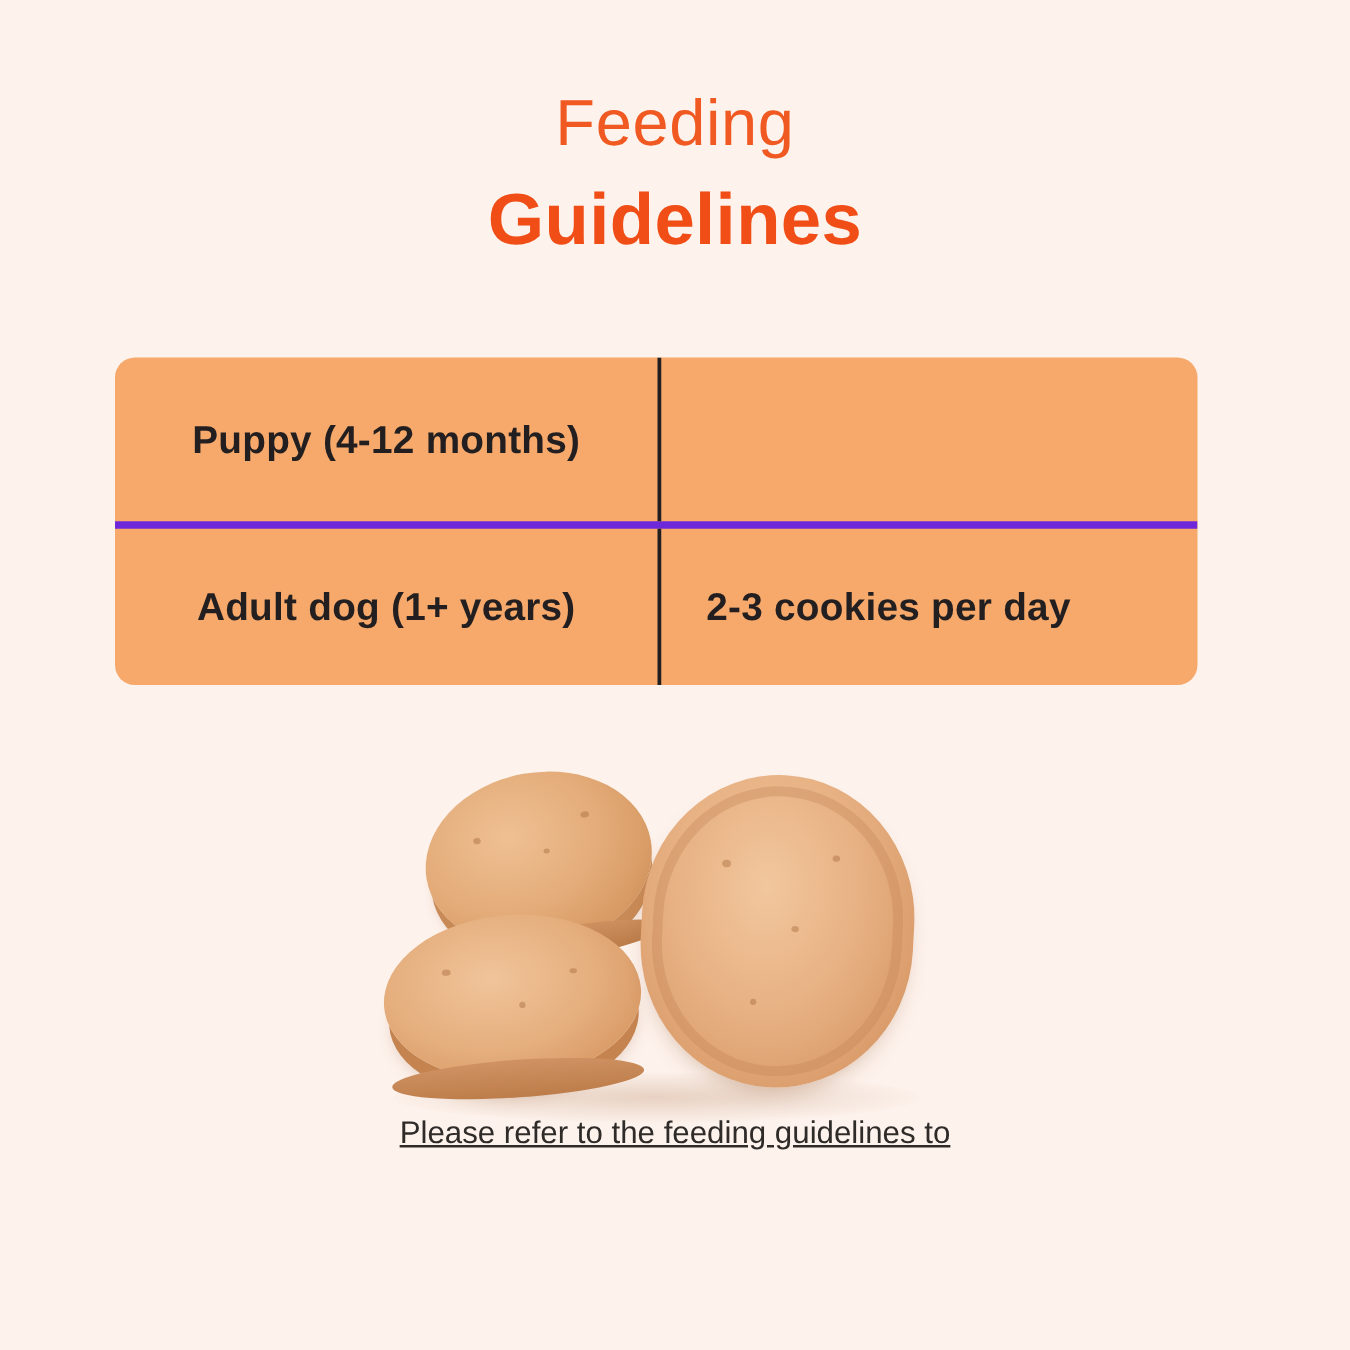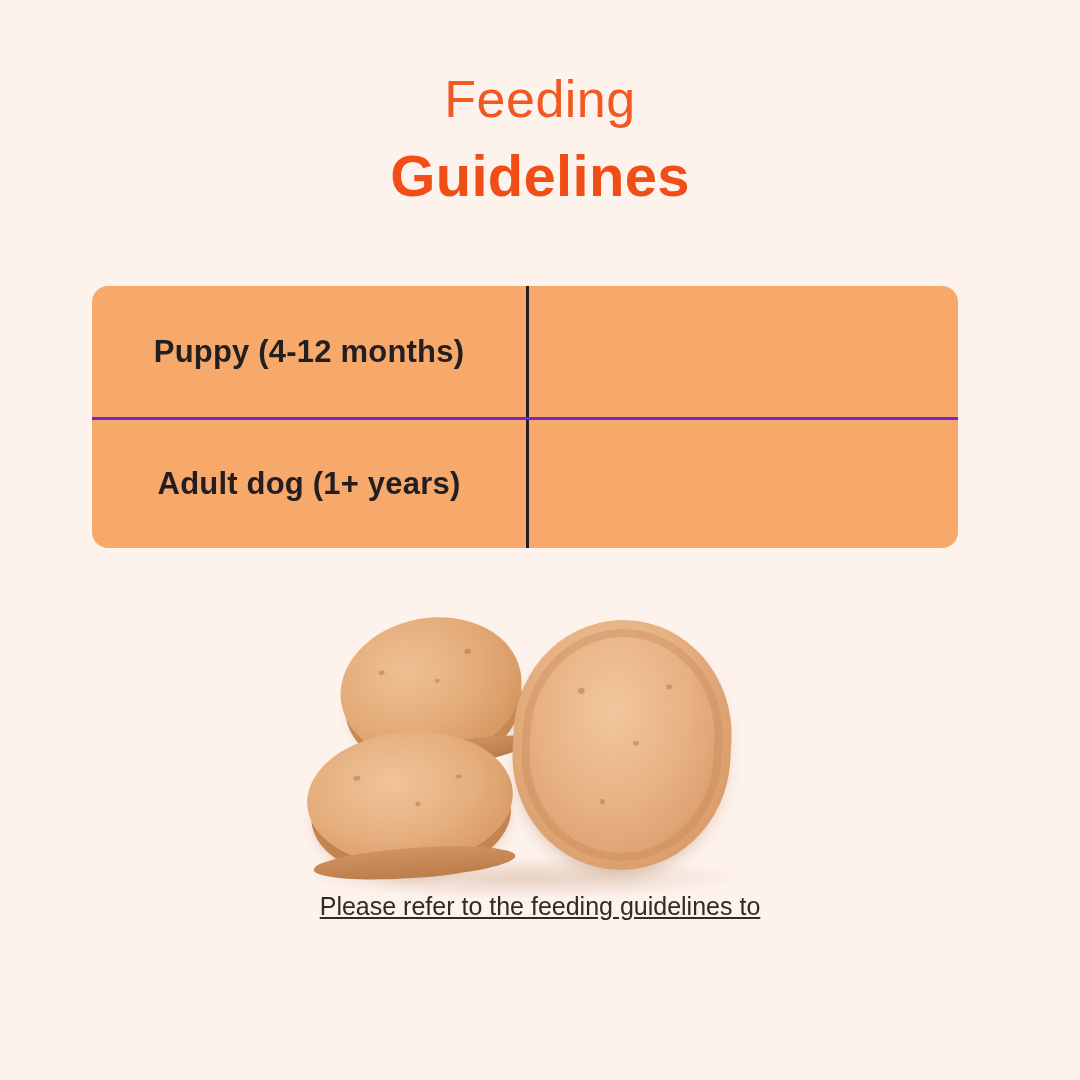--- a/index.html
+++ b/index.html
@@ -52,21 +52,21 @@
     background: #f6a96b;
     border-radius: 16px;
     overflow: hidden;
   }
   .table-row {
     display: flex;
     height: 131px;
     box-sizing: border-box;
   }
   .table-row.divider {
-    border-top: 3px solid #6d28d9;
+    border-top: 6px solid #6d28d9;
   }
   .cell {
     display: flex;
     align-items: center;
     box-sizing: border-box;
     text-align: right;
   }
   .cell-left {
     width: 437px;
     justify-content: center;
@@ -193,20 +193,23 @@
   <div class="table-wrap">
     <div class="table-row">
       <div class="cell cell-left">
         <span class="cell-text">Puppy (4-12 months)</span>
       </div>
     </div>
     <div class="table-row divider">
       <div class="cell cell-left">
         <span class="cell-text">Adult dog (1+ years)</span>
       </div>
+      <div class="cell cell-right">
+        <span class="cell-text">2-3 cookies per day</span>
+      </div>
     </div>
   </div>
 
   <div class="cookies">
     <div class="shadow"></div>
 
     <div class="cookie cookie-back">
       <div class="edge"></div>
       <div class="speck" style="width:6px;height:5px;left:42px;top:44px;"></div>
       <div class="speck" style="width:5px;height:4px;left:96px;top:62px;"></div>

